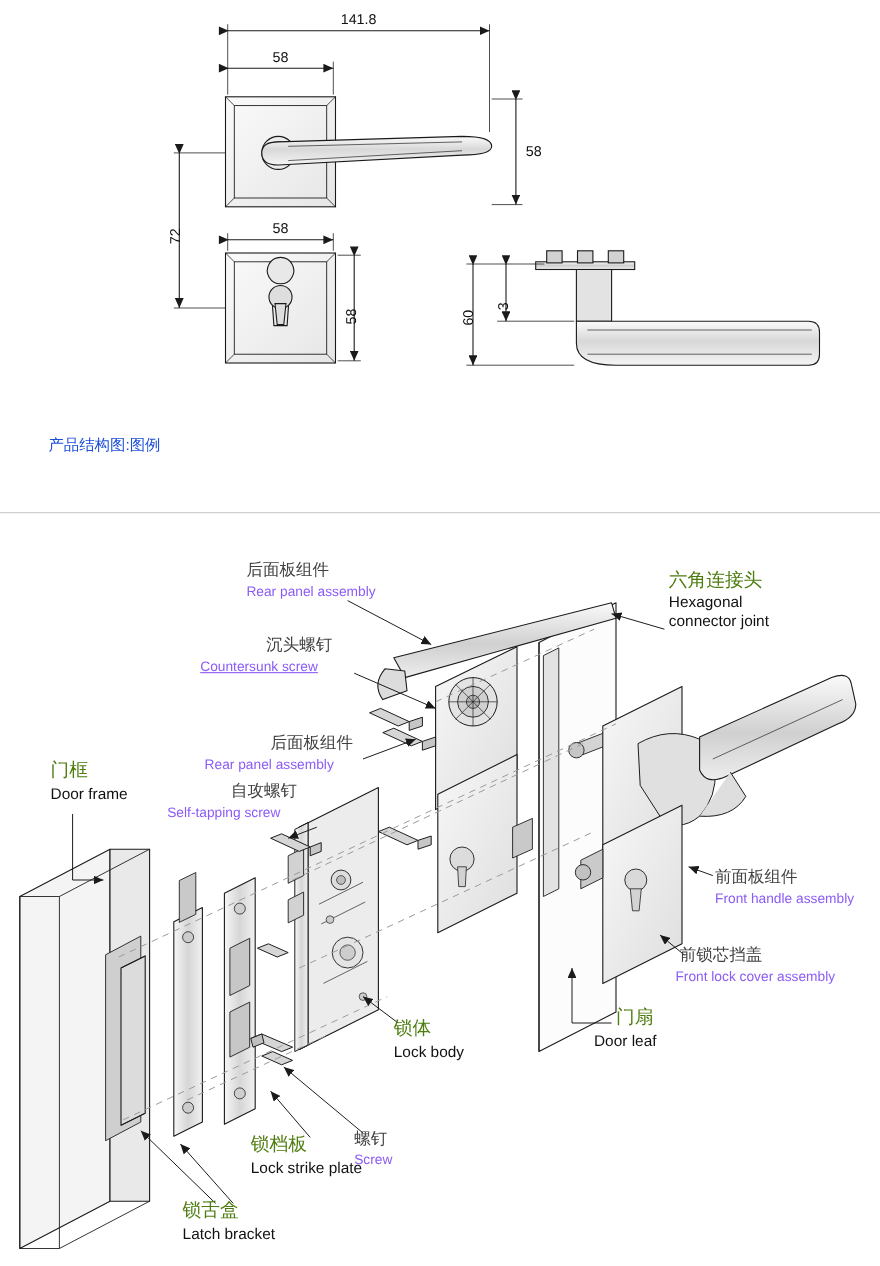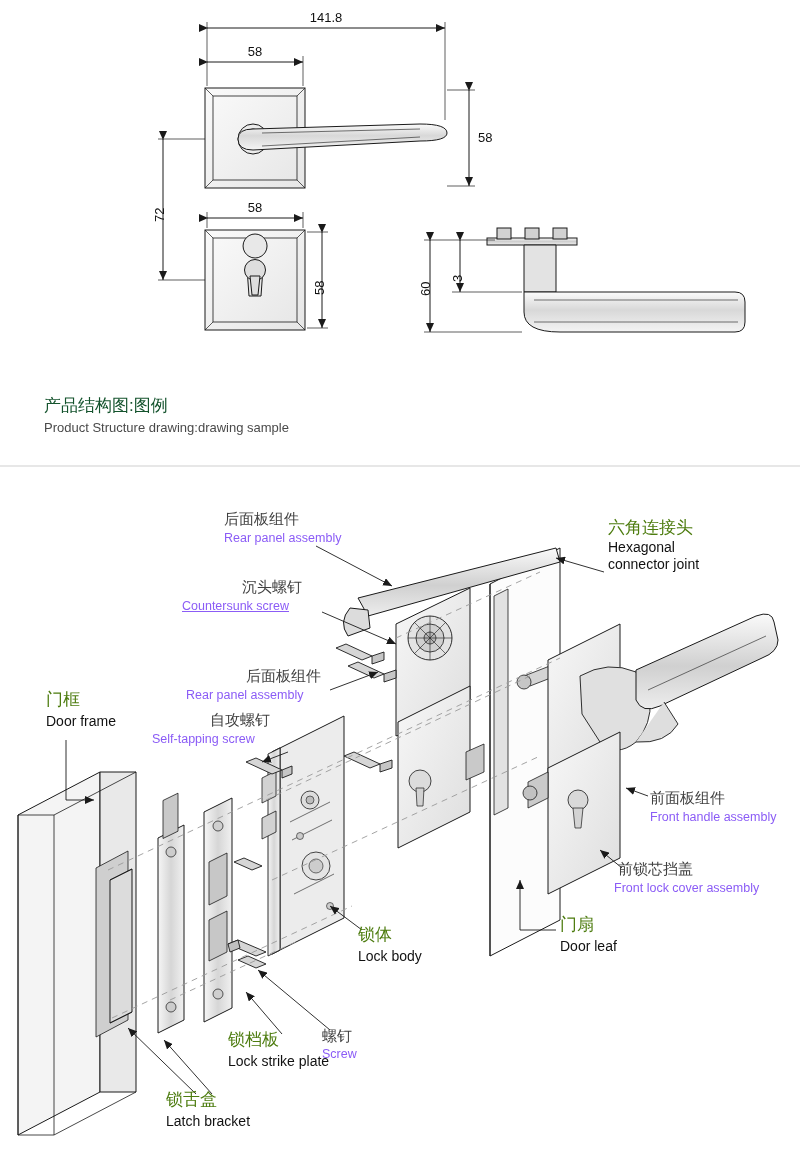--- a/index.html
+++ b/index.html
@@ -52,22 +52,22 @@
     position: absolute;
     font-size: 13px;
     color: #111;
     white-space: pre;
   }
   .dim.rot {
     transform: rotate(-90deg);
     transform-origin: left top;
   }
   .caption-cn {
-    font-size: 17px;
-    color: #14532d;
+    font-size: 14px;
+    color: #1d4ed8;
   }
   .caption-en {
     font-size: 13px;
     color: #4a4a4a;
   }
   .ctr { text-align: center; }
 </style>
 </head>
 <body>
 
@@ -169,21 +169,20 @@
   <div class="dim ctr" style="left:286px; top:10px; width:80px;">141.8</div>
   <div class="dim ctr" style="left:225px; top:44px; width:60px;">58</div>
   <div class="dim" style="left:478px; top:130px;">58</div>
   <div class="dim rot" style="left:152px; top:222px;">72</div>
   <div class="dim ctr" style="left:225px; top:200px; width:60px;">58</div>
   <div class="dim rot" style="left:312px; top:295px;">58</div>
   <div class="dim rot" style="left:418px; top:296px;">60</div>
   <div class="dim rot" style="left:450px; top:282px;">3</div>
 
   <div class="lbl caption-cn" style="left:44px; top:396px;">产品结构图:图例</div>
-  <div class="lbl caption-en" style="left:44px; top:420px;">Product Structure drawing:drawing sample</div>
 
   <svg class="layer" viewBox="0 0 800 1151">
     <defs>
       <linearGradient id="metalV" x1="0" y1="0" x2="1" y2="0">
         <stop offset="0%" stop-color="#f6f6f6"></stop>
         <stop offset="50%" stop-color="#d6d6d6"></stop>
         <stop offset="100%" stop-color="#f1f1f1"></stop>
       </linearGradient>
       <linearGradient id="metalH" x1="0" y1="0" x2="0" y2="1">
         <stop offset="0%" stop-color="#fafafa"></stop>
@@ -351,21 +350,21 @@
   <div class="lbl cn" style="left:650px; top:789px;">前面板组件</div>
   <div class="lbl en" style="left:650px; top:810px;">Front handle assembly</div>
 
   <div class="lbl cn" style="left:618px; top:860px;">前锁芯挡盖</div>
   <div class="lbl en" style="left:614px; top:881px;">Front lock cover assembly</div>
 
   <div class="lbl cn-big" style="left:358px; top:925px;">锁体</div>
   <div class="lbl en-big" style="left:358px; top:948px;">Lock body</div>
 
   <div class="lbl cn-big" style="left:560px; top:915px;">门扇</div>
-  <div class="lbl en-big" style="left:560px; top:938px;text-align:right;">Door leaf</div>
+  <div class="lbl en-big" style="left:540px; top:938px;text-align:right;">Door leaf</div>
 
   <div class="lbl cn-big" style="left:228px; top:1030px;">锁档板</div>
   <div class="lbl en-big" style="left:228px; top:1053px;">Lock strike plate</div>
 
   <div class="lbl cn" style="left:322px; top:1027px;">螺钉</div>
   <div class="lbl en" style="left:322px; top:1047px;">Screw</div>
 
   <div class="lbl cn-big" style="left:166px; top:1090px;">锁舌盒</div>
   <div class="lbl en-big" style="left:166px; top:1113px;">Latch bracket</div>
 

